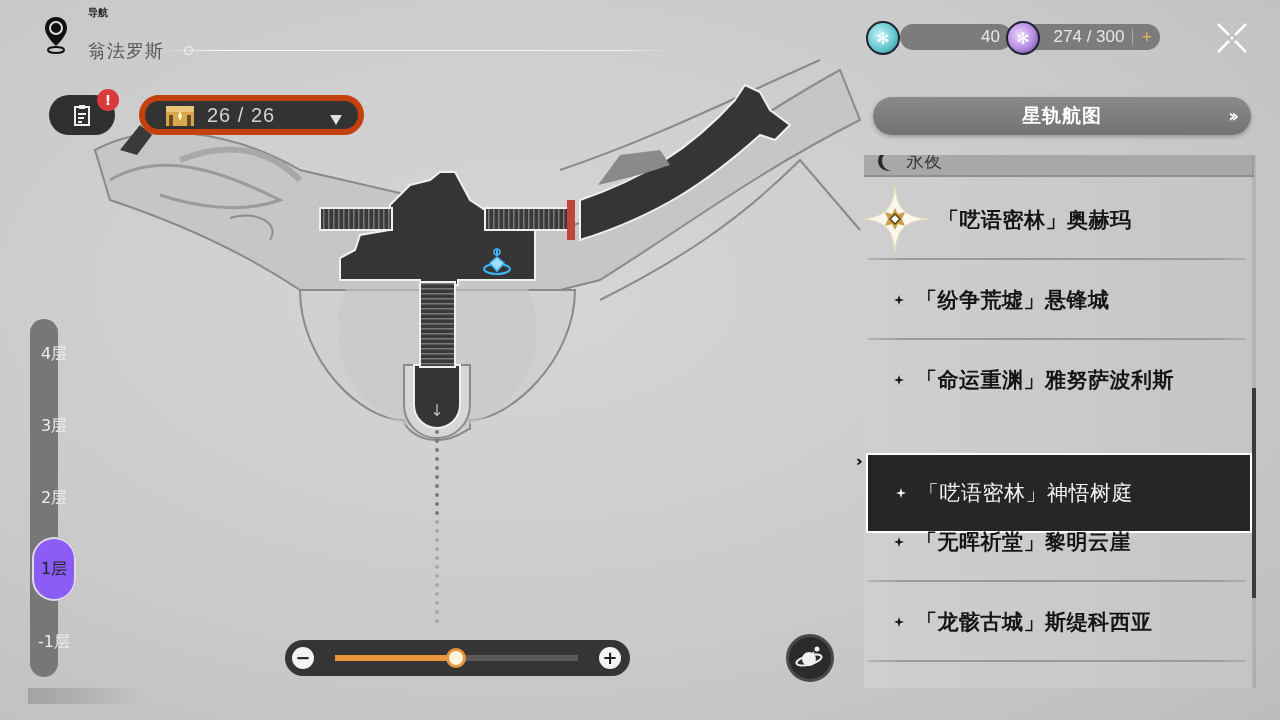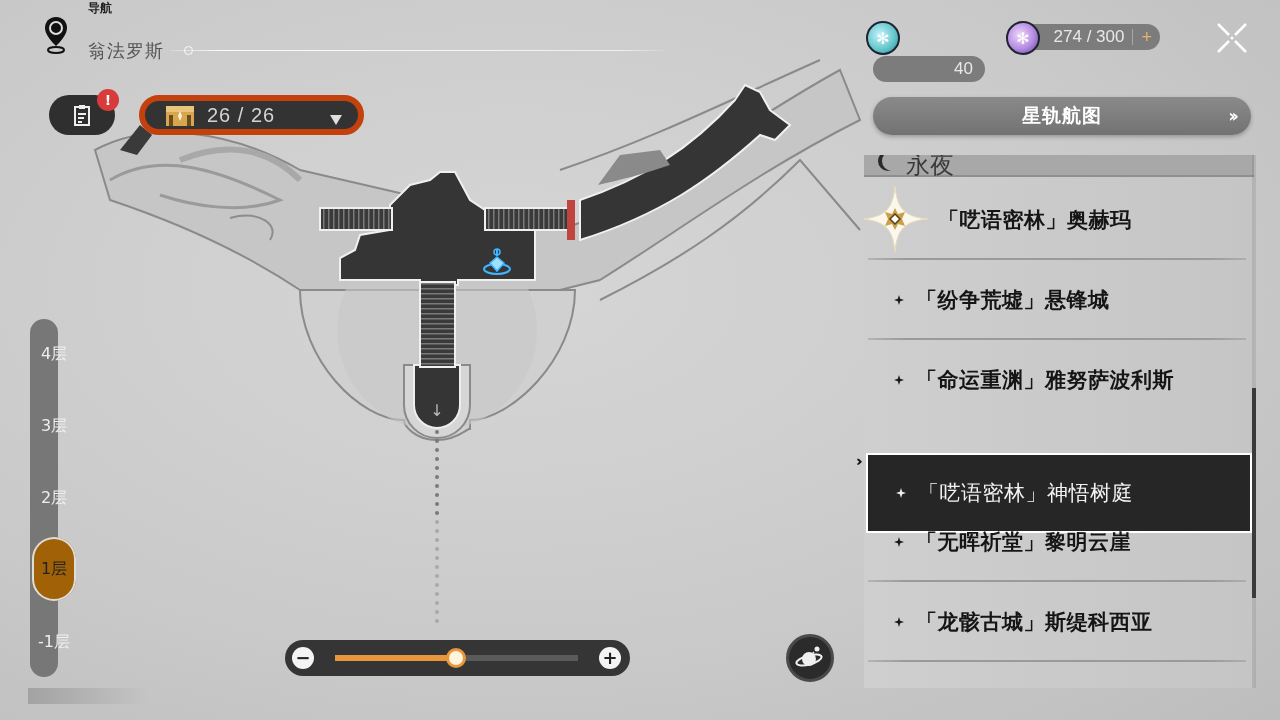--- a/index.html
+++ b/index.html
@@ -10,73 +10,73 @@
     background: radial-gradient(ellipse at 40% 40%, #d6d6d6 0%, #cbcbcb 55%, #bdbdbd 100%);
     color: #222;
   }
   .abs { position: absolute; }
 
   
   #map { position: absolute; left: 0; top: 0; width: 1280px; height: 720px; }
 
   
   .nav-pin { left: 44px; top: 16px; width: 24px; height: 40px; }
-  .nav-label { left: 88px; top: 0; font-size: 12px; font-weight: bold; color: #222; }
+  .nav-label { left: 88px; top: 6px; font-size: 10px; font-weight: bold; color: #222; }
   .nav-region { left: 88px; top: 39px; font-size: 18px; color: #555; letter-spacing: 1px; }
   .nav-line { left: 170px; top: 50px; width: 500px; height: 1px; background: linear-gradient(90deg, rgba(255,255,255,0.2), rgba(255,255,255,0.9) 10%, rgba(255,255,255,0.7) 90%, rgba(255,255,255,0)); }
   .nav-line-dot { left: 184px; top: 46px; width: 9px; height: 9px; border-radius: 50%; border: 1px solid rgba(255,255,255,0.9); }
 
   .mission-btn { left: 49px; top: 95px; width: 66px; height: 40px; border-radius: 20px; background: #2f2f2f; display: flex; align-items: center; justify-content: center; cursor: pointer; }
   .alert-badge { left: 97px; top: 89px; width: 22px; height: 22px; border-radius: 50%; background: #d93a3a; color: #fff; font-size: 14px; font-weight: bold; display:flex; align-items:center; justify-content:center; }
 
   .chest-btn { left: 139px; top: 95px; width: 225px; height: 40px; border-radius: 20px; background: #333; display: flex; align-items: center; padding-left: 20px; cursor: pointer; border: 6px solid #c2410c; }
   .chest-count { color: #d4d4d4; font-size: 20px; margin-left: 12px; letter-spacing: 1px; font-family: "Liberation Sans", sans-serif; }
   .chest-arrow { position: absolute; right: 16px; top: 14px; width: 0; height: 0; border-left: 6px solid transparent; border-right: 6px solid transparent; border-top: 10px solid #e0e0e0; }
 
   
   .currency { top: 24px; height: 26px; border-radius: 13px; background: #7c7c7c; color: #e8e8e8; font-size: 17px; display: flex; align-items: center; justify-content: flex-end; padding-right: 12px; font-family: "Liberation Sans", sans-serif; }
-  .cur-1 { left: 873px; width: 112px; margin-top: 32px; }
+  .cur-1 { left: 900px; width: 112px; }
   .cur-2 { left: 1012px; width: 148px; padding-right: 8px; }
   .cur-icon { top: 21px; width: 34px; height: 34px; border-radius: 50%; border: 2px solid #1d2430; display:flex; align-items:center; justify-content:center; color:#fff; font-size:16px; }
   .cur-icon-1 { left: 866px; background: radial-gradient(circle at 40% 40%, #c8f3ff, #5fc4c8 60%, #2f7d8c); }
   .cur-icon-2 { left: 1006px; background: radial-gradient(circle at 40% 40%, #f0d9ff, #b58be0 55%, #5a3f9a); }
   .plus-sep { width: 1px; height: 16px; background: #a8a8a8; margin: 0 8px; }
   .plus { color: #e6b36a; font-size: 18px; cursor: pointer; }
 
   .close-btn { left: 1212px; top: 18px; width: 40px; height: 40px; cursor: pointer; }
 
   
   .rail-btn { left: 873px; top: 97px; width: 378px; height: 38px; border-radius: 19px; background: linear-gradient(180deg, #8a8a8a, #727272); color: #fff; font-size: 19px; display:flex; align-items:center; justify-content:center; cursor: pointer; box-shadow: 0 2px 4px rgba(0,0,0,0.25); letter-spacing: 1px; font-weight: bold; }
   .rail-chev { position: absolute; right: 16px; top: 8px; font-size: 18px; color: #fff; letter-spacing: -4px; }
 
   
   .list-panel { left: 864px; top: 155px; width: 390px; height: 533px; background: linear-gradient(90deg, #cfcfcf, #c5c5c5); overflow: hidden; }
   .list-header { position: absolute; left: 0; top: 0; width: 100%; height: 22px; background: #a8a8a8; border-bottom: 2px solid #8f8f8f; }
-  .list-header-text { position: absolute; left: 42px; top: -6px; font-size: 24px; color: #3a3a3a; }
+  .list-header-text { position: absolute; left: 42px; top: -6px; font-size: 18px; color: #3a3a3a; }
   .moon { position: absolute; left: 14px; top: -4px; width: 20px; height: 20px; border-radius: 50%; box-shadow: inset 4px 0 0 0 #2a2a2a; }
 
   .list-item { position: absolute; left: 0; width: 382px; height: 80px; display: flex; align-items: center; cursor: pointer; }
   .list-item .sep { position: absolute; left: 4px; right: 0; bottom: 0; height: 2px; background: linear-gradient(90deg, rgba(120,120,120,0.3), #9a9a9a 10%, #9a9a9a 90%, rgba(120,120,120,0.3)); }
   .list-item .star { width: 10px; height: 10px; margin-left: 30px; margin-right: 12px; background: #1a1a1a; clip-path: polygon(50% 0, 62% 38%, 100% 50%, 62% 62%, 50% 100%, 38% 62%, 0 50%, 38% 38%); }
   .list-item .name { font-size: 21px; color: #151515; font-weight: bold; letter-spacing: 0.5px; white-space: nowrap; }
   .list-item.selected { background: #262626; border: 2px solid #fff; left: 2px; width: 386px; margin-top: 33px; }
   .list-item.selected .star { background: #eee; margin-left: 28px; }
   .list-item.selected .name { color: #f2f2f2; font-weight: normal; }
   .list-item.current .name { margin-left: 10px; }
   .cur-star { position: absolute; left: -4px; top: 4px; width: 70px; height: 70px; }
 
   .sel-arrow { left: 856px; top: 453px; color: #111; font-size: 14px; letter-spacing: -5px; }
 
   .scroll-track { left: 1252px; top: 155px; width: 4px; height: 533px; background: rgba(80,80,80,0.15); }
   .scroll-thumb { left: 1252px; top: 388px; width: 4px; height: 210px; background: #3a3a3a; }
 
   
   .floors { left: 30px; top: 319px; width: 28px; height: 358px; border-radius: 24px; background: #777; }
   .floor { position: absolute; left: 0; width: 48px; height: 40px; color: #eee; font-size: 16px; display: flex; align-items: center; justify-content: center; cursor: pointer; }
-  .floor.active { left: 2px; width: 44px; height: 64px; border-radius: 22px; background: #a16207; color: #222; box-shadow: 0 0 0 2px #ddd inset; }
+  .floor.active { left: 2px; width: 44px; height: 64px; border-radius: 22px; background: #8b5cf6; color: #222; box-shadow: 0 0 0 2px #ddd inset; }
   .left-bar { left: 28px; top: 688px; width: 120px; height: 16px; background: linear-gradient(90deg, #9a9a9a, #b8b8b8 70%, rgba(184,184,184,0)); opacity: 0.8; }
 
   
   .zoom-bar { left: 285px; top: 640px; width: 345px; height: 36px; border-radius: 18px; background: #353535; }
   .zoom-btn { position: absolute; top: 7px; width: 22px; height: 22px; border-radius: 50%; background: #f4f4f4; color: #222; font-size: 18px; line-height: 21px; text-align: center; cursor: pointer; font-weight: bold; }
   .zoom-track { position: absolute; left: 50px; top: 15px; width: 243px; height: 6px; background: #5a5a5a; }
   .zoom-fill { position: absolute; left: 0; top: 0; height: 6px; background: #e9963c; }
   .zoom-thumb { position: absolute; top: 8px; width: 20px; height: 20px; border-radius: 50%; background: #fff5de; border: 3px solid #e9963c; cursor: grab; }
 
   .planet-btn { left: 786px; top: 634px; width: 48px; height: 48px; border-radius: 50%; background: #2b2b2b; border: 3px solid #4a4a4a; display: flex; align-items: center; justify-content: center; cursor: pointer; }

